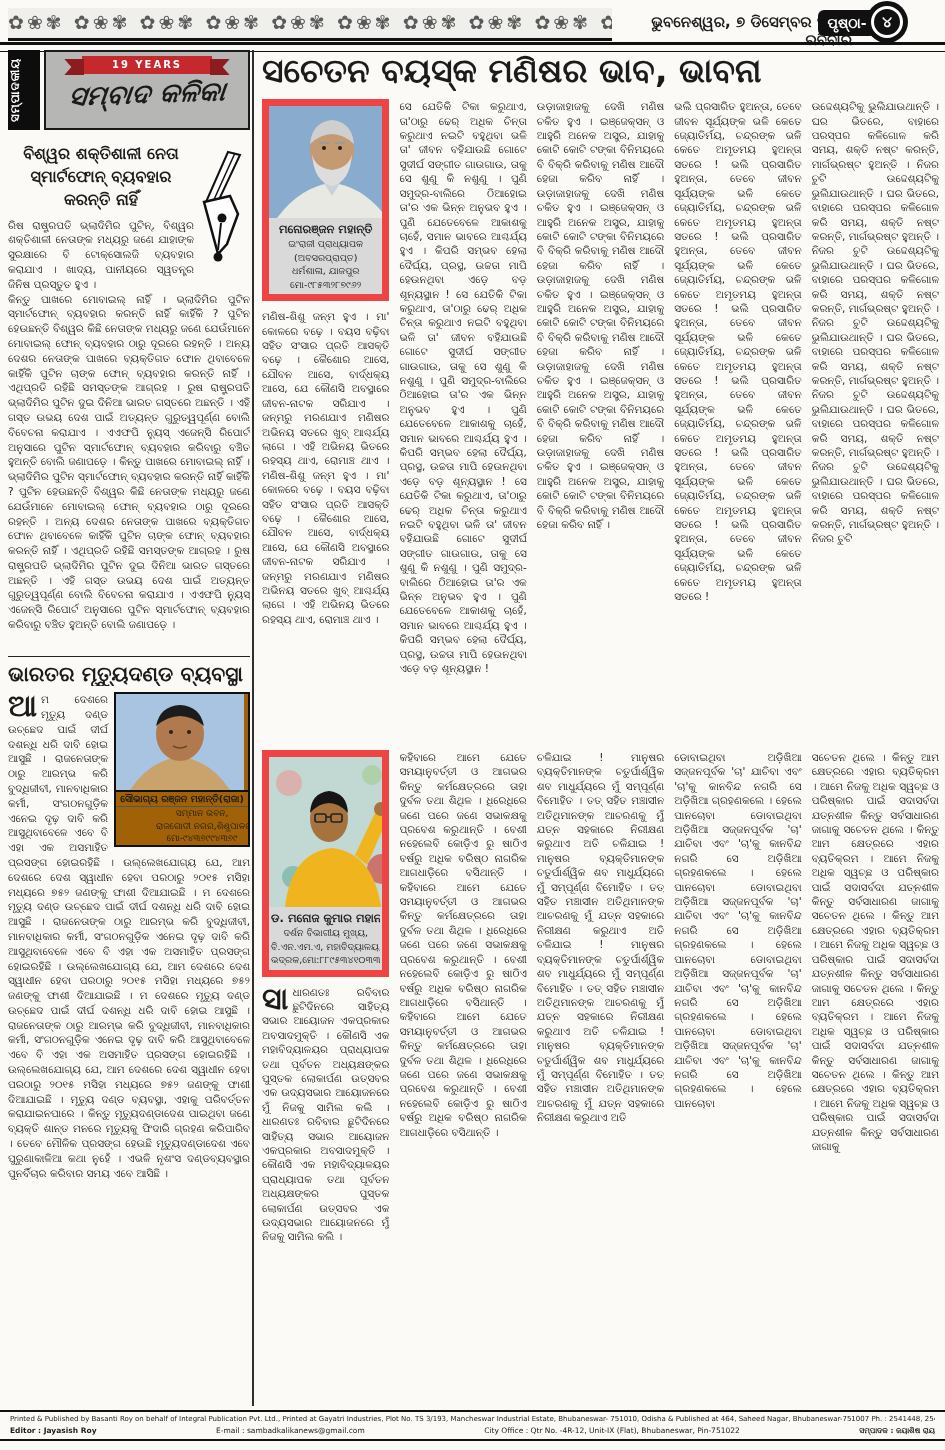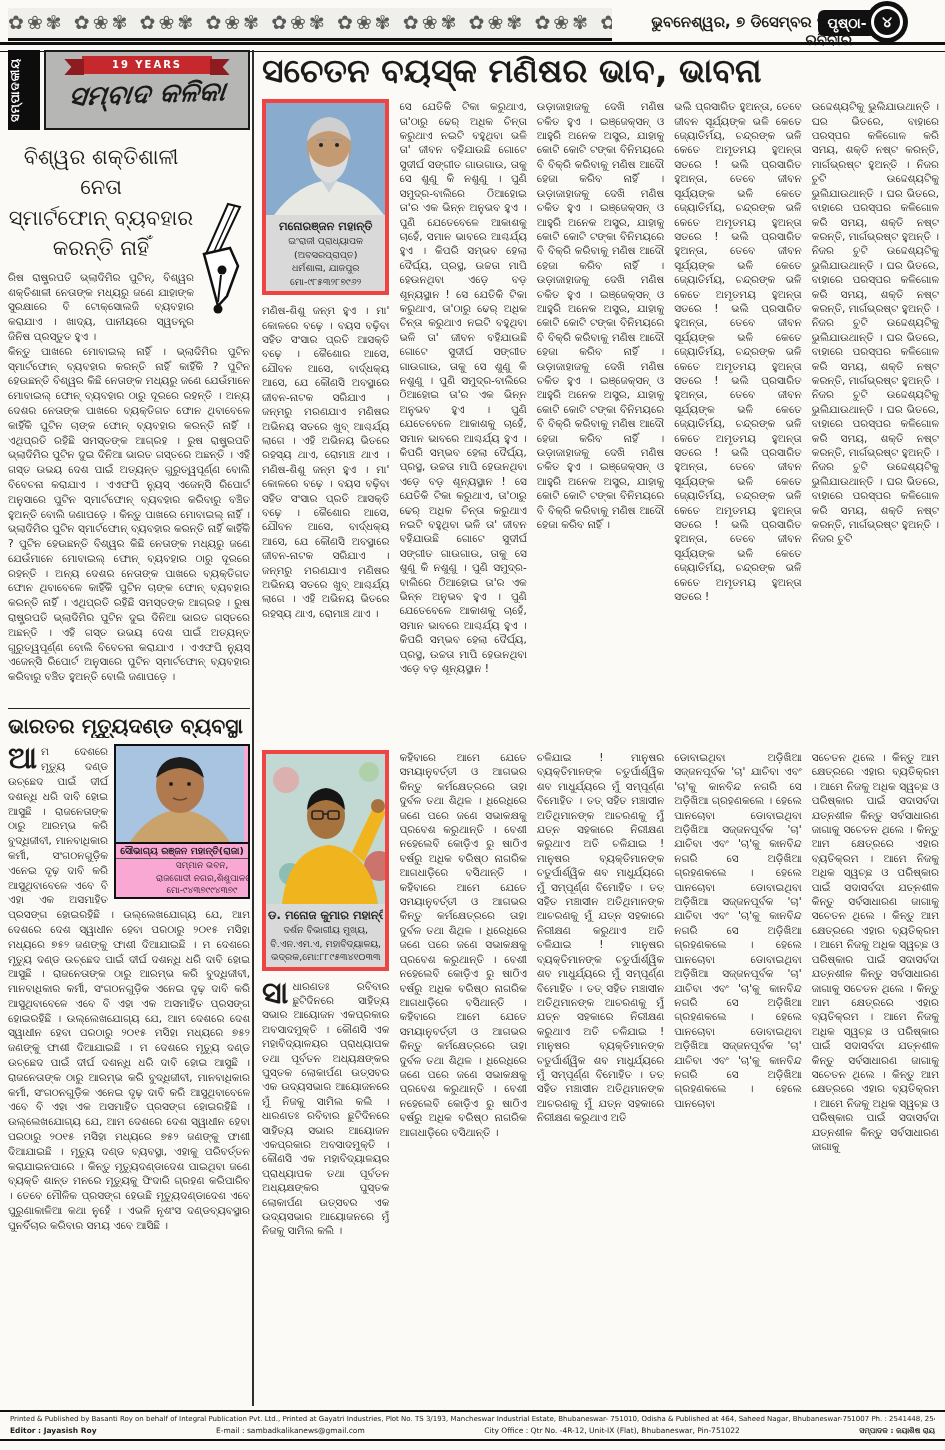--- a/index.html
+++ b/index.html
@@ -29,46 +29,46 @@
     writing-mode:vertical-rl;transform:rotate(180deg);text-align:center;letter-spacing:1px;overflow:hidden;}
   .mast-box{flex:1;background:#b6b6b4;border:2px solid #1a1a1a;margin-left:4px;position:relative;overflow:hidden;}
   .ribbon{position:absolute;left:18%;top:4px;width:64%;height:18px;background:#c5292e;color:#fff;
     font-weight:bold;font-size:10px;line-height:18px;text-align:center;letter-spacing:2px;}
   .ribbon:before,.ribbon:after{content:"";position:absolute;top:3px;width:20px;height:16px;background:#8e1b1f;}
   .ribbon:before{left:-18px;clip-path:polygon(0 0,100% 0,100% 100%,0 100%,35% 50%);}
   .ribbon:after{right:-18px;clip-path:polygon(0 0,100% 0,65% 50%,100% 100%,0 100%);}
   .mast-title{position:absolute;left:0;right:0;top:26px;text-align:center;font-size:27px;font-weight:900;
     font-style:italic;transform:skewX(-8deg) rotate(-2deg);white-space:nowrap;overflow:hidden;}
 
-  .sb-art1-head{margin-top:12px;padding-right:56px;text-align:center;font-weight:normal;
-    font-size:21px;line-height:1.45;}
+  .sb-art1-head{margin-top:12px;padding-right:56px;text-align:center;font-weight:bold;
+    font-size:16px;line-height:1.45;}
   .sb-art1-bodywrap{position:relative;margin-top:6px;}
   .pen-nib{position:absolute;right:-2px;top:-68px;width:58px;height:118px;}
   .sb-body{font-size:10.5px;line-height:14.8px;text-align:justify;overflow:hidden;}
   .sb-art1-body{height:432px;}
   .sb-art1-body .lead{display:block;padding-right:56px;}
   .sb-div{border:none;border-top:1.5px solid #222;margin:6px 0 5px 0;}
   .sb-art2-head{font-weight:bold;font-size:20.5px;line-height:1.2;white-space:nowrap;overflow:hidden;margin:2px 0 6px 0;}
   .sb-art2-body{height:700px;}
-  .sb-photo{float:right;width:132px;border:2px solid #111;background:#f9a8d4;margin:0 0 4px 6px;}
+  .sb-photo{float:right;width:132px;border:2px solid #111;background:#a16207;margin:0 0 4px 6px;}
   .sb-photo .img{height:96px;overflow:hidden;}
   .sb-photo .cap-name{border-top:2px solid #111;border-bottom:1px solid #555;font-weight:bold;
     font-size:9.5px;line-height:14px;text-align:center;white-space:nowrap;overflow:hidden;}
   .sb-photo .cap-line{font-size:9px;line-height:12.5px;text-align:center;white-space:nowrap;overflow:hidden;padding-left:40px;}
   .dropcap{float:left;font-size:30px;line-height:28px;font-weight:bold;margin:0 4px 0 0;}
 
   
   .main-top{left:262px;top:50px;width:677px;}
   .main-head{text-align:left;font-weight:bold;font-size:33px;line-height:1.25;white-space:nowrap;overflow:hidden;}
   .cols{display:flex;gap:10px;margin-top:8px;}
   .col{flex:1;font-size:10.5px;line-height:14.4px;text-align:justify;overflow:hidden;}
   .cols-top{height:610px;}
   .cols-bot{height:578px;}
 
-  .author-card{border:4px solid #ef4444;background:#d9d9d9;margin-bottom:8px;}
+  .author-card{border:7px solid #ef4444;background:#d9d9d9;margin-bottom:8px;}
   .author-card .img{overflow:hidden;background:#88abce;}
   .img-top{height:112px;}
   .img-bot{height:150px;}
   .author-cap{padding:3px 2px;text-align:center;}
   .author-cap .name{font-weight:bold;font-size:11.5px;line-height:16px;white-space:nowrap;overflow:hidden;}
   .author-cap .line{font-size:9.5px;line-height:13.5px;white-space:nowrap;overflow:hidden;}
 
   .main-bot{left:262px;top:742px;width:677px;}
   .main-bot .main-head{font-size:36px;margin-top:6px;}
 

